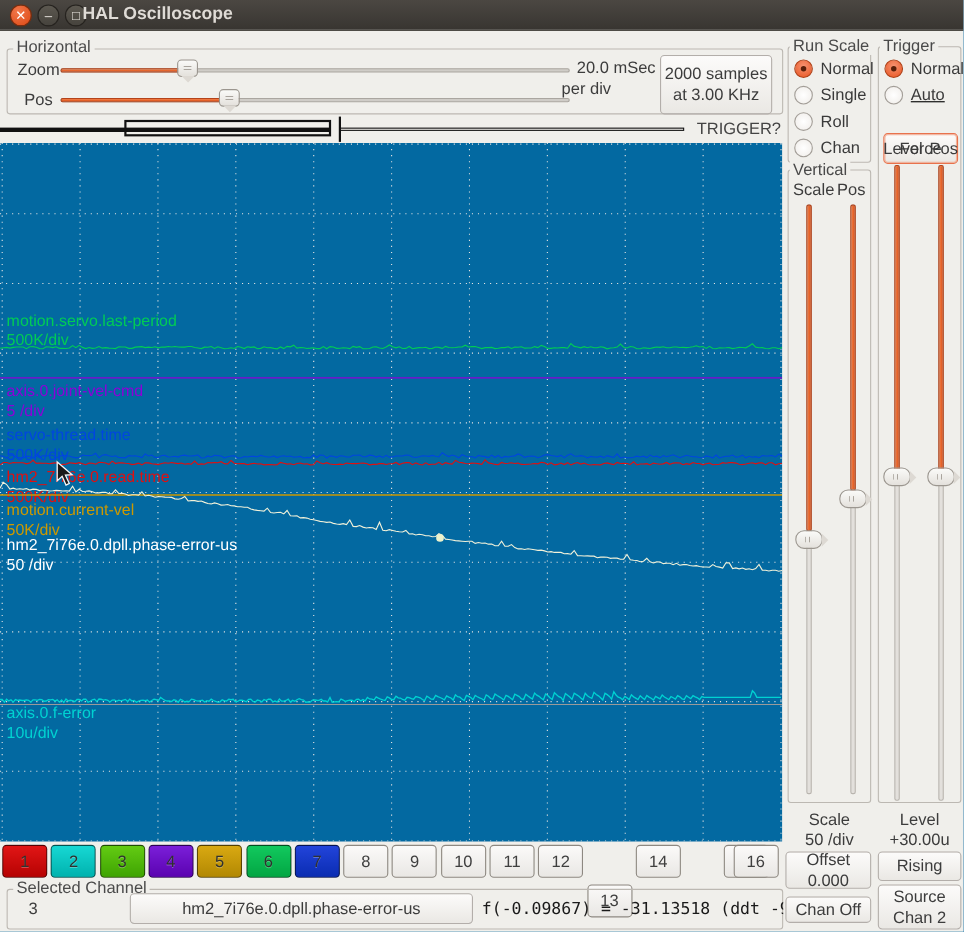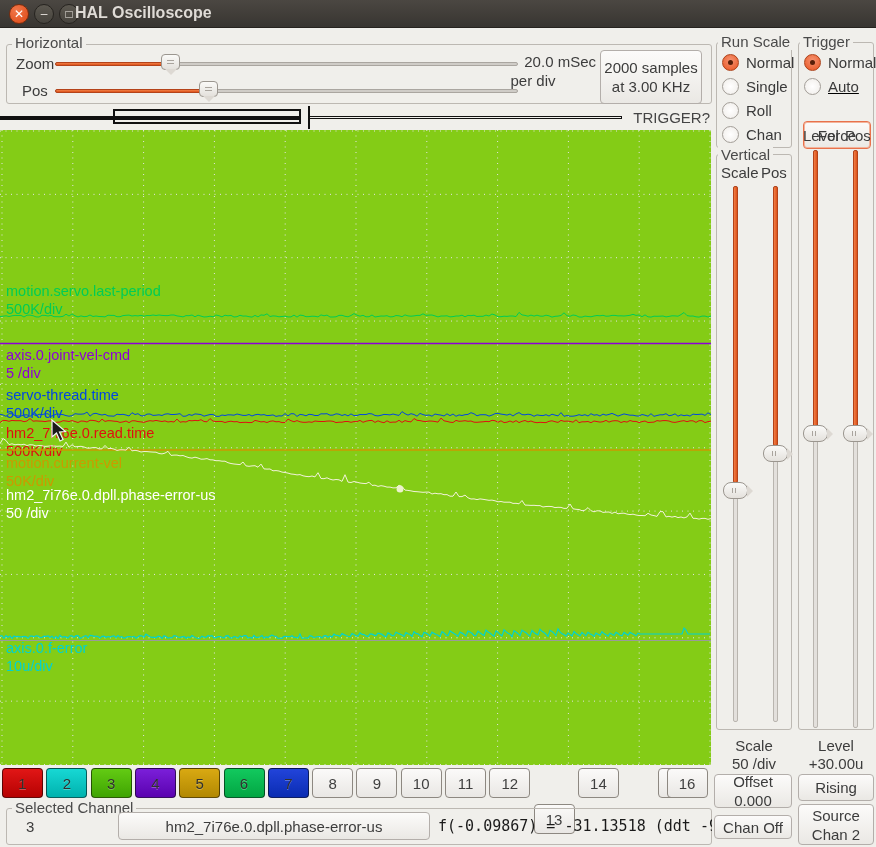--- a/index.html
+++ b/index.html
@@ -52,21 +52,21 @@
   
   .radio-row { position:absolute; display:flex; align-items:center; gap:7px; height:20px; }
   .radio { width:17px; height:17px; border-radius:50%; background:radial-gradient(#ffffff,#efece8);
     border:1px solid #a39e98; position:relative; flex:0 0 auto; }
   .radio.sel { background:radial-gradient(circle at 50% 35%, #f59372,#e95420); border-color:#ad421a; }
   .radio.sel::after { content:""; position:absolute; left:5px; top:5px; width:5px; height:5px;
     border-radius:50%; background:#581f09; }
   .radio-row .rlabel { font-size:15px; color:#3a3a3a; white-space:nowrap; }
 
   
-  #scope { position:absolute; left:0; top:130px; width:711px; height:635px; background:#84cc16; }
+  #scope { position:absolute; left:0; top:130px; width:711px; height:635px; background:#0369a1; }
 
   
   .chan-btn { position:absolute; top:768px; width:41px; height:30px; border-radius:4px;
     border:1px solid #8d8881; display:flex; align-items:center; justify-content:center;
     font-size:15px; color:#3f3f3f; background:linear-gradient(#fbfaf9,#e9e7e4); }
   .chan-btn.colored { color:#30312f; border-color:rgba(0,0,0,0.55);
     text-shadow:0 1px 0 rgba(255,255,255,0.28); }
 
   .mono { font-family:"DejaVu Sans Mono", monospace; }
 

